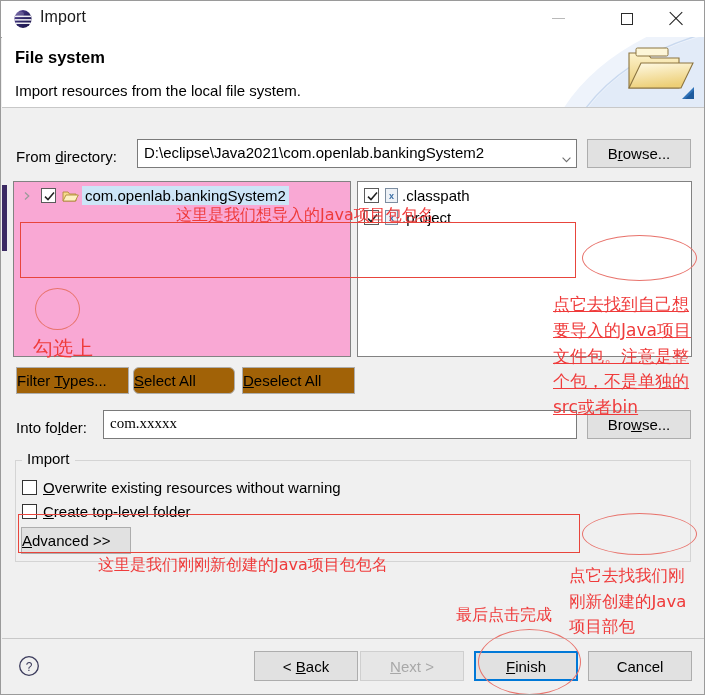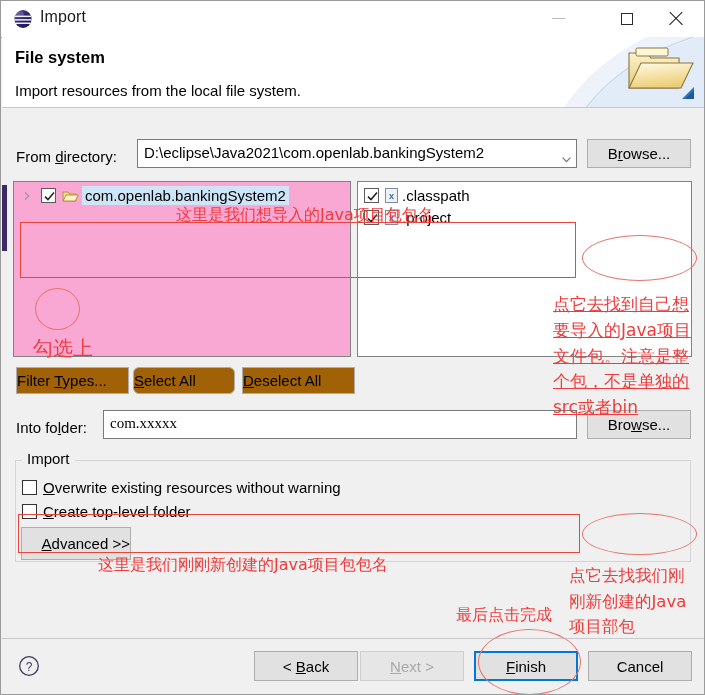--- a/index.html
+++ b/index.html
@@ -349,27 +349,27 @@
   .opt-label {
     position: absolute;
     left: 21px; top: 0;
     font-size: 15px;
     line-height: 20px;
     white-space: nowrap;
   }
   #btn-advanced {
     position: absolute;
     left: 19px; top: 419px;
-    width: 110px; height: 33px;
+    width: 110px; height: 27px;
     background: #e1e1e1;
     border: 1px solid #adadad;
     box-sizing: border-box;
     display: flex;
     align-items: center;
-    justify-content: flex-end;
+    justify-content: flex-start;
     font-size: 15px;
   }
 
   
   #footer-sep {
     position: absolute;
     left: 1px; top: 637px;
     width: 702px; height: 1px;
     background: #c8c8c8;
   }

